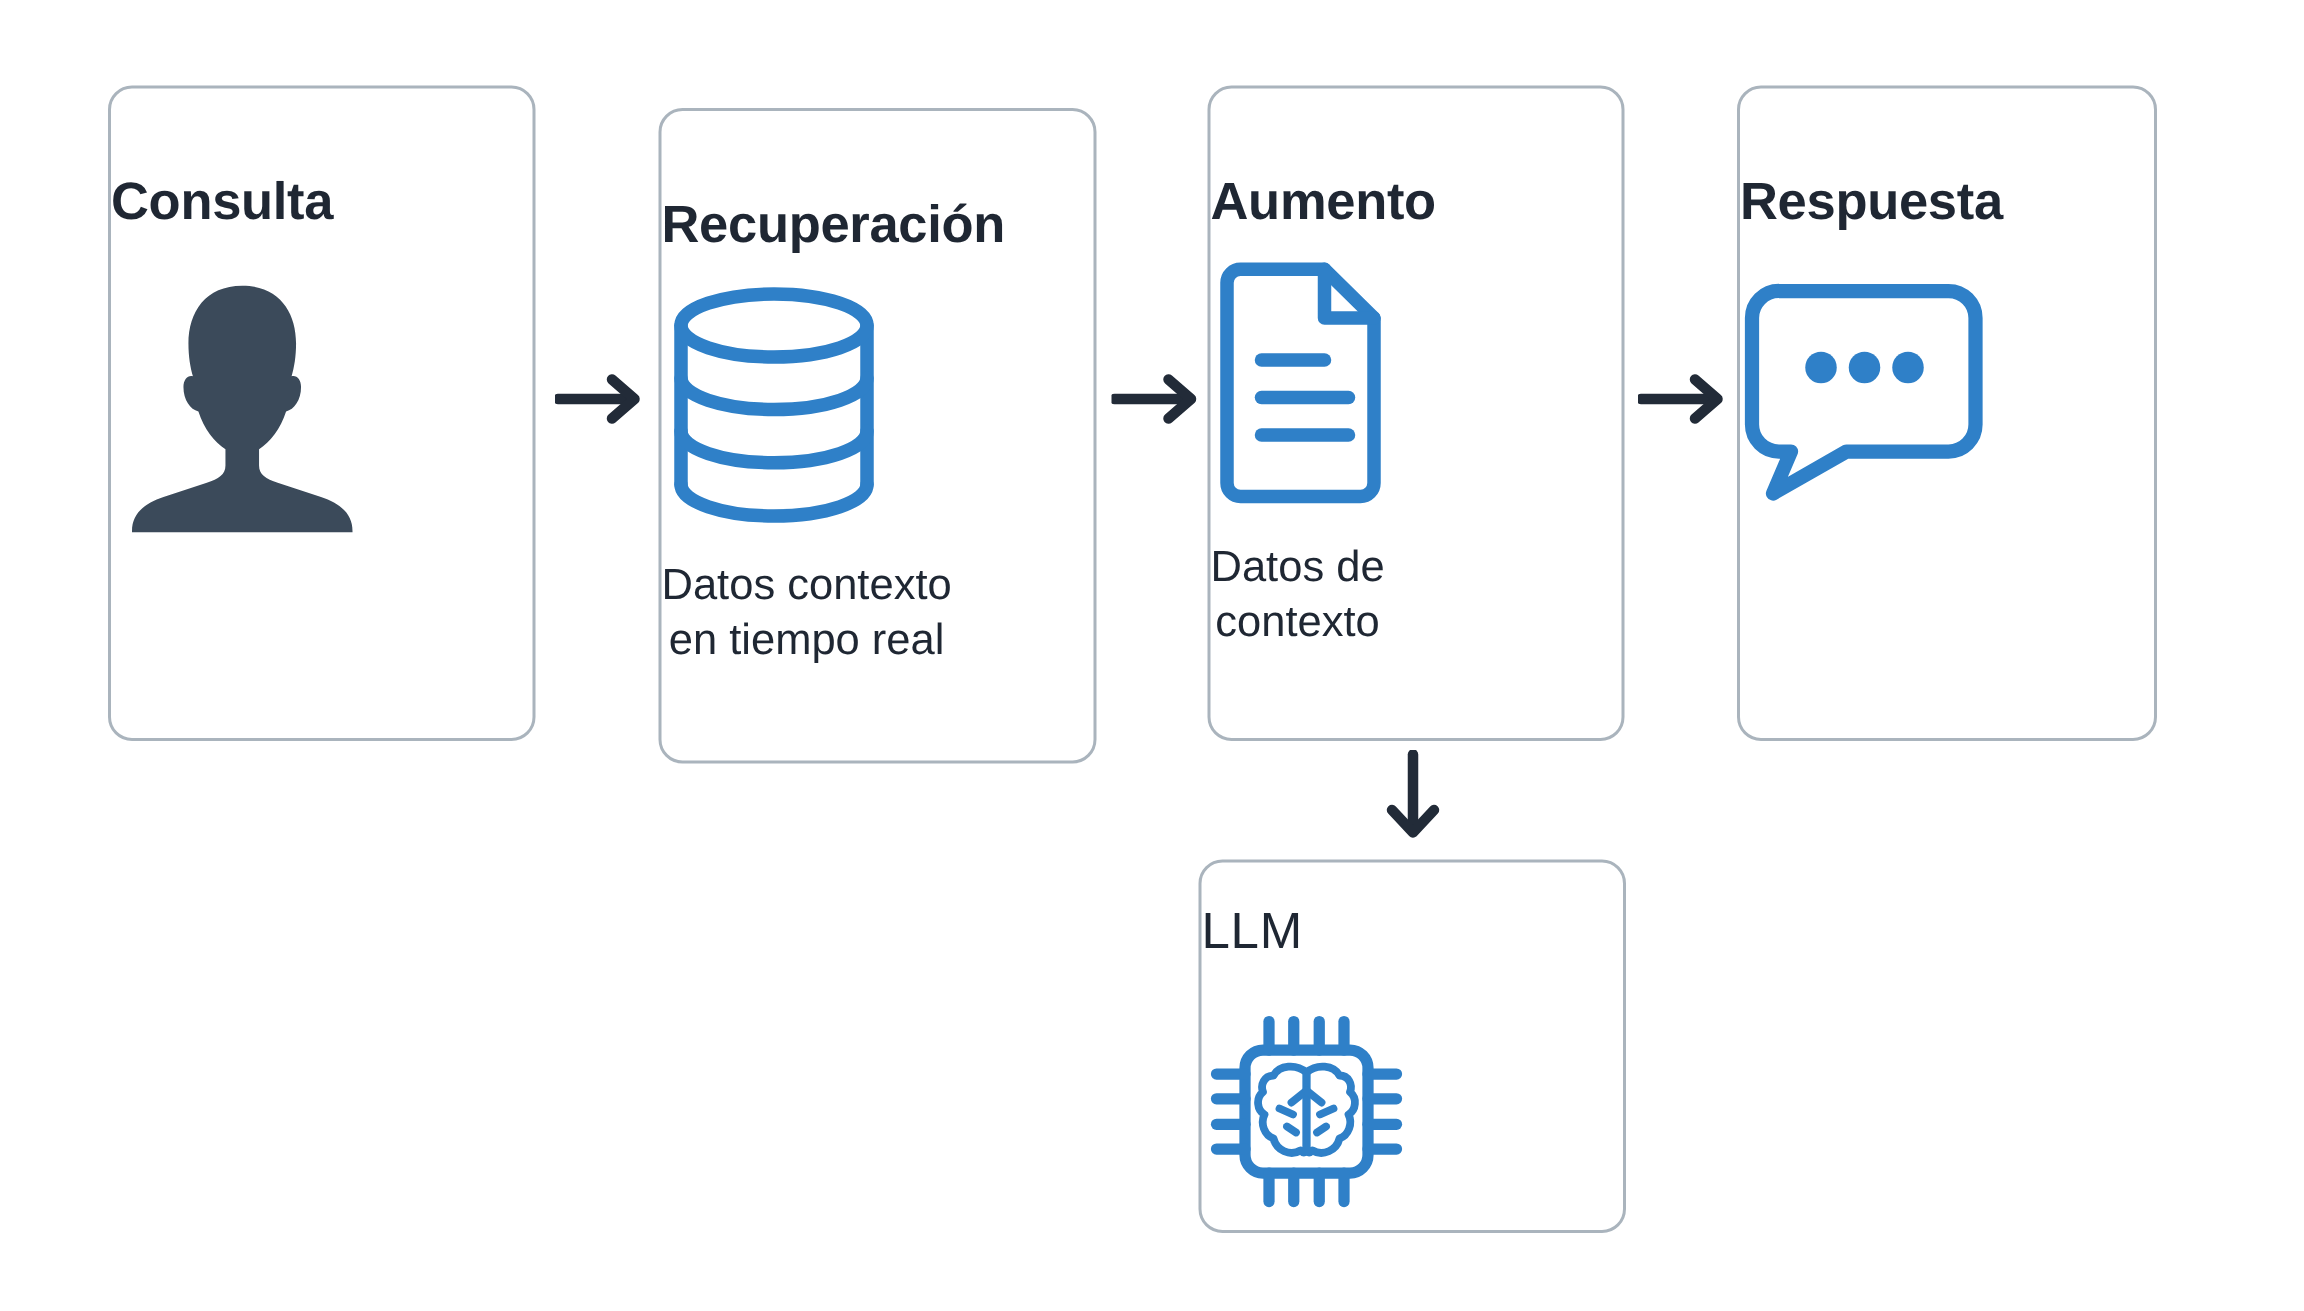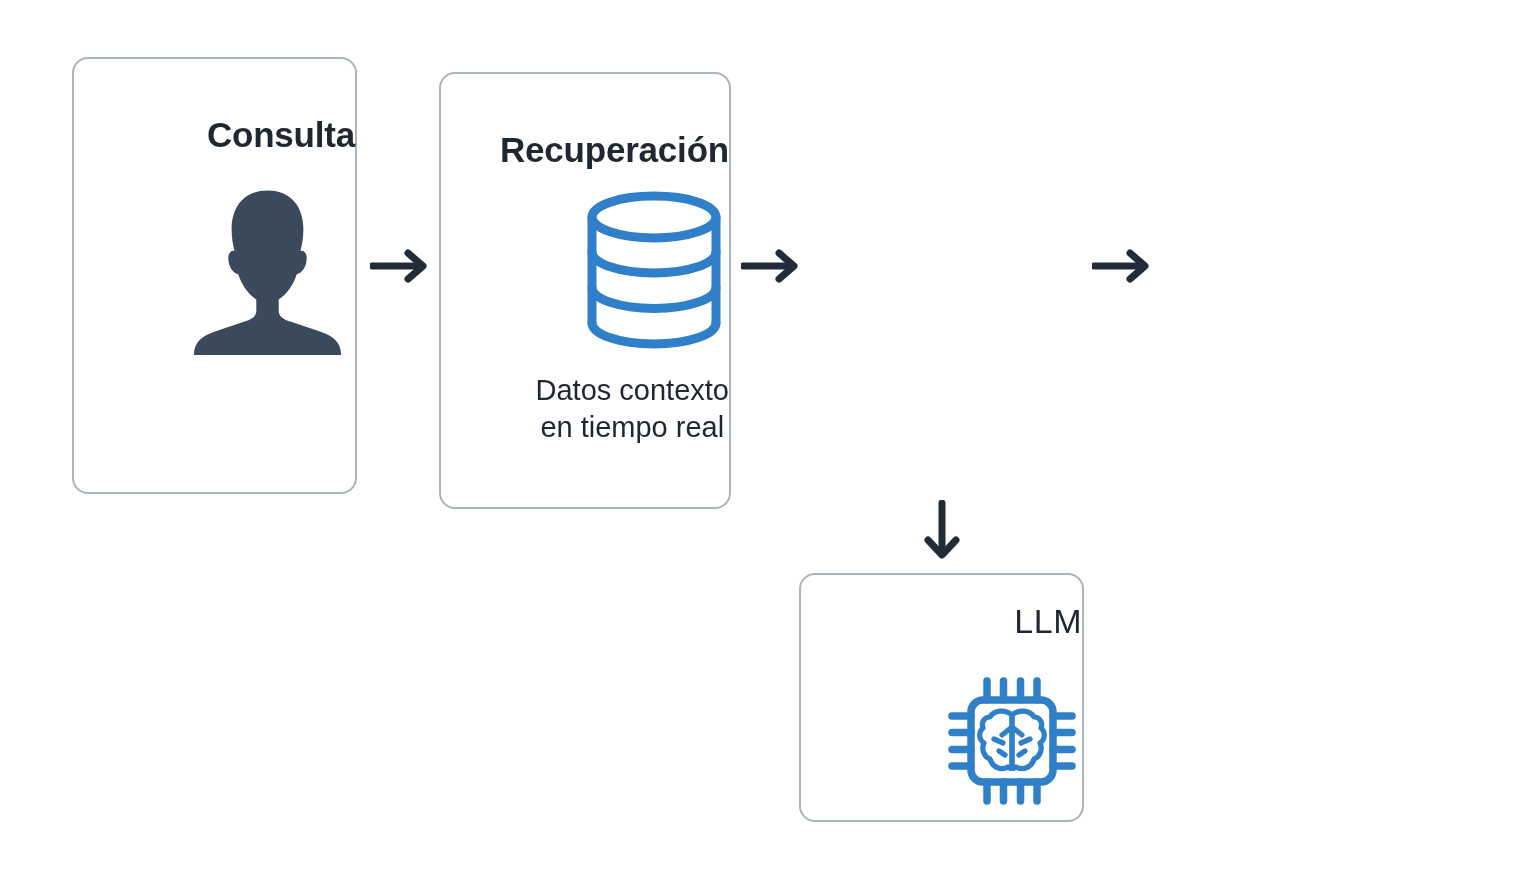--- a/index.html
+++ b/index.html
@@ -12,21 +12,21 @@
   #stage{position:relative;width:1536px;height:874px;}
 
   .card{
     position:absolute;
     background:#ffffff;
     border:2.5px solid #aab4bd;
     border-radius:16px;
     box-sizing:border-box;
     display:flex;
     flex-direction:column;
-    align-items:flex-end;
+    align-items:flex-start;
   }
   .card-title{
     font-weight:bold;
     font-size:35px;
     color:#1f2733;
     letter-spacing:-0.2px;
     text-align:center;
     line-height:1;
     white-space:nowrap;
   }
@@ -103,28 +103,75 @@
 en tiempo real</div>
   </div>
 
   <div class="arrow" style="left:741px;top:245px;width:62px;height:42px;">
     <svg viewBox="0 0 62 42" width="62" height="42" aria-hidden="true">
       <line x1="2" y1="21" x2="48" y2="21" stroke="#222b38" stroke-width="7" stroke-linecap="round"></line>
       <polyline points="38,8 53,21 38,34" fill="none" stroke="#222b38" stroke-width="7" stroke-linecap="round" stroke-linejoin="round"></polyline>
     </svg>
   </div>
 
+  <div class="card" style="left:805px;top:57px;width:278px;height:437px;">
+    <div class="card-title" style="margin-top:58px;">Aumento</div>
+    <div class="icon-wrap" style="margin-top:22px;width:120px;height:163px;">
+      <svg viewBox="0 0 120 163" width="120" height="163" aria-hidden="true">
+        <g fill="none" stroke="#2f80c8" stroke-width="9" stroke-linecap="round" stroke-linejoin="round">
+          <path d="M11 14.5
+                   A9 9 0 0 1 20 5.5
+                   L76 5.5
+                   L109 38
+                   L109 148
+                   A9 9 0 0 1 100 157
+                   L20 157
+                   A9 9 0 0 1 11 148
+                   Z"></path>
+          <path d="M76 5.5 L76 38 L109 38"></path>
+          <line x1="34" y1="66" x2="76" y2="66"></line>
+          <line x1="34" y1="91" x2="92" y2="91"></line>
+          <line x1="34" y1="116" x2="92" y2="116"></line>
+        </g>
+      </svg>
+    </div>
+    <div class="card-sub" style="margin-top:23px;">Datos de
+contexto</div>
+  </div>
 
   <div class="arrow" style="left:1092px;top:245px;width:62px;height:42px;">
     <svg viewBox="0 0 62 42" width="62" height="42" aria-hidden="true">
       <line x1="2" y1="21" x2="48" y2="21" stroke="#222b38" stroke-width="7" stroke-linecap="round"></line>
       <polyline points="38,8 53,21 38,34" fill="none" stroke="#222b38" stroke-width="7" stroke-linecap="round" stroke-linejoin="round"></polyline>
     </svg>
   </div>
 
+  <div class="card" style="left:1158px;top:57px;width:280px;height:437px;">
+    <div class="card-title" style="margin-top:58px;">Respuesta</div>
+    <div class="icon-wrap" style="margin-top:34px;width:165px;height:150px;">
+      <svg viewBox="0 0 165 150" width="165" height="150" aria-hidden="true">
+        <path d="M26 8
+                 L139 8
+                 A18 18 0 0 1 157 26
+                 L157 97
+                 A18 18 0 0 1 139 115
+                 L71 115
+                 L22 143
+                 L34 115
+                 L26 115
+                 A18 18 0 0 1 8 97
+                 L8 26
+                 A18 18 0 0 1 26 8 Z" fill="none" stroke="#2f80c8" stroke-width="9.5" stroke-linejoin="round" stroke-linecap="round"></path>
+        <circle cx="54" cy="59" r="10.5" fill="#2f80c8"></circle>
+        <circle cx="83" cy="59" r="10.5" fill="#2f80c8"></circle>
+        <circle cx="112" cy="59" r="10.5" fill="#2f80c8"></circle>
+      </svg>
+    </div>
+    <div class="card-sub" style="margin-top:22px;"></div>
+  </div>
 
   <div class="down-arrow" style="left:920px;top:500px;width:44px;height:66px;">
     <svg viewBox="0 0 44 66" width="44" height="66" aria-hidden="true">
       <line x1="22" y1="3" x2="22" y2="49" stroke="#222b38" stroke-width="7" stroke-linecap="round"></line>
       <polyline points="8,40 22,55 36,40" fill="none" stroke="#222b38" stroke-width="7" stroke-linecap="round" stroke-linejoin="round"></polyline>
     </svg>
   </div>
 
   <div class="card" style="left:799px;top:573px;width:285px;height:249px;gap:17px;">
     <div class="card-title light" style="margin-top:29px;">LLM</div>

